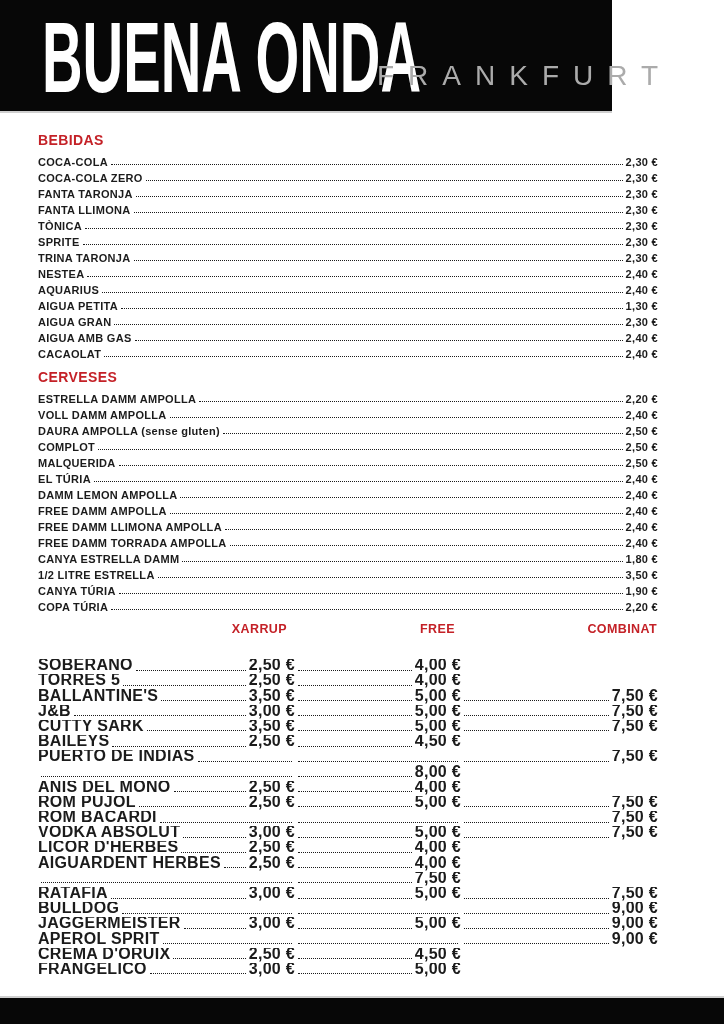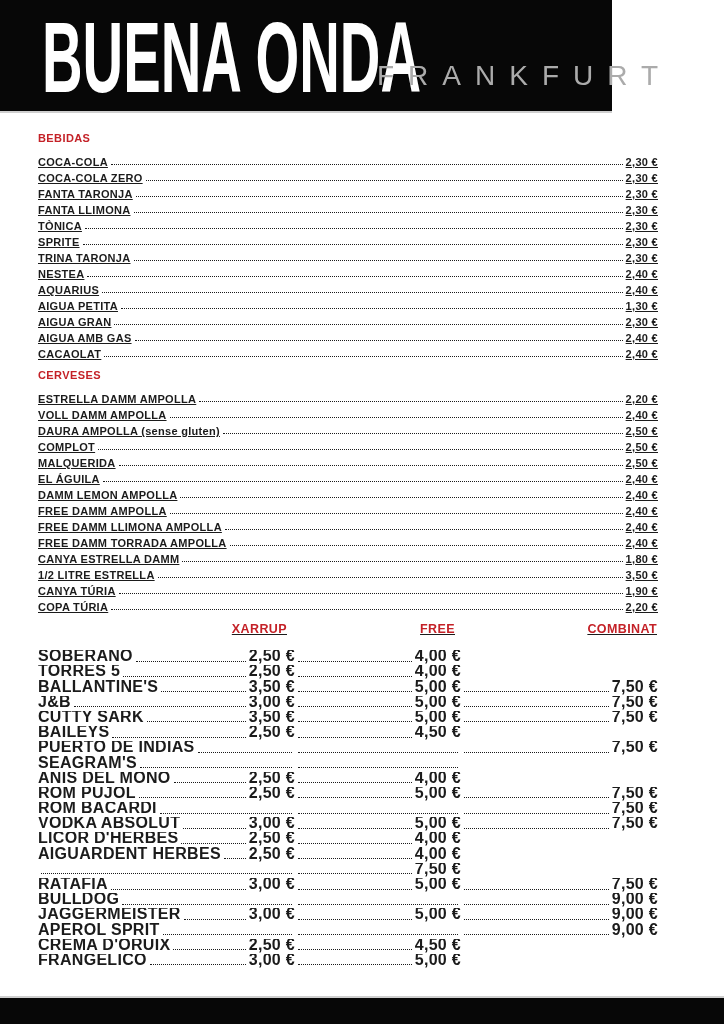--- a/index.html
+++ b/index.html
@@ -25,38 +25,38 @@
   .city {
     position:absolute; left:377px; top:60px;
     color:var(--city-gray,#ababab); font-size:28px; font-weight:400;
     letter-spacing:14px; white-space:nowrap;
   }
 
   
   .content { position:absolute; left:38px; top:132px; width:620px; color:var(--ink,#1b1b1b); }
   .section { margin-bottom:9px; }
   .section-title {
-    color:var(--accent,#c42127); font-size:11px; font-weight:bold;
+    color:var(--accent,#c42127); font-size:14px; font-weight:bold;
     letter-spacing:0.4px; height:16px; margin-bottom:4px;
   }
   .menu-row {
     display:flex; align-items:flex-end; height:16.0px;
-    font-size:11px; font-weight:bold; letter-spacing:0.3px; white-space:nowrap;text-decoration:underline;
+    font-size:11px; font-weight:bold; letter-spacing:0.3px; white-space:nowrap;
   }
   .dots {
     flex:1 1 8px; min-width:6px;
     border-bottom:1.6px dotted #1b1b1b;
     margin:0 3px 3.5px 3px;
   }
   .item-price { text-align:right; }
 
   
   .spirits-header {
     display:grid; grid-template-columns:257px 166px 197px;
-    height:17px; margin-bottom:11px;text-decoration:underline;
+    height:17px; margin-bottom:20px;
   }
   .spirits-header .col-label {
     color:var(--accent,#c42127); font-size:12.5px; font-weight:bold;
     letter-spacing:0.4px; text-align:right;
   }
   .spirits-header .c1 { padding-right:8px; }
   .spirits-header .c2 { padding-right:6px; }
   .spirits-header .c3 { padding-right:1px; }
   .spirit-row {
     display:grid; grid-template-columns:257px 166px 197px;
@@ -172,21 +172,21 @@
           <span class="item-name">COMPLOT</span>
           <span class="dots"></span>
           <span class="item-price">2,50 €</span>
         </div>
         <div class="menu-row">
           <span class="item-name">MALQUERIDA</span>
           <span class="dots"></span>
           <span class="item-price">2,50 €</span>
         </div>
         <div class="menu-row">
-          <span class="item-name">EL ÁGUILA</span>
+          <span class="item-name">EL TÚRIA</span>
           <span class="dots"></span>
           <span class="item-price">2,40 €</span>
         </div>
         <div class="menu-row">
           <span class="item-name">DAMM LEMON AMPOLLA</span>
           <span class="dots"></span>
           <span class="item-price">2,40 €</span>
         </div>
         <div class="menu-row">
           <span class="item-name">FREE DAMM AMPOLLA</span>
@@ -319,25 +319,25 @@
           <div class="spirit-cell">
             <span class="dots"></span>
           </div>
           <div class="spirit-cell">
             <span class="dots"></span>
             <span class="item-price">7,50 €</span>
           </div>
         </div>
         <div class="spirit-row">
           <div class="spirit-cell">
-            <span class="item-name">SEAGRAM'S</span>
-            <span class="dots"></span>
-          </div>
-          <div class="spirit-cell">
-            <span class="dots"></span>
+            <span class="dots"></span>
+          </div>
+          <div class="spirit-cell">
+            <span class="dots"></span>
+            <span class="item-price">8,00 €</span>
           </div>
         </div>
         <div class="spirit-row">
           <div class="spirit-cell">
             <span class="item-name">ANÍS DEL MONO</span>
             <span class="dots"></span>
             <span class="item-price">2,50 €</span>
           </div>
           <div class="spirit-cell">
             <span class="dots"></span>

